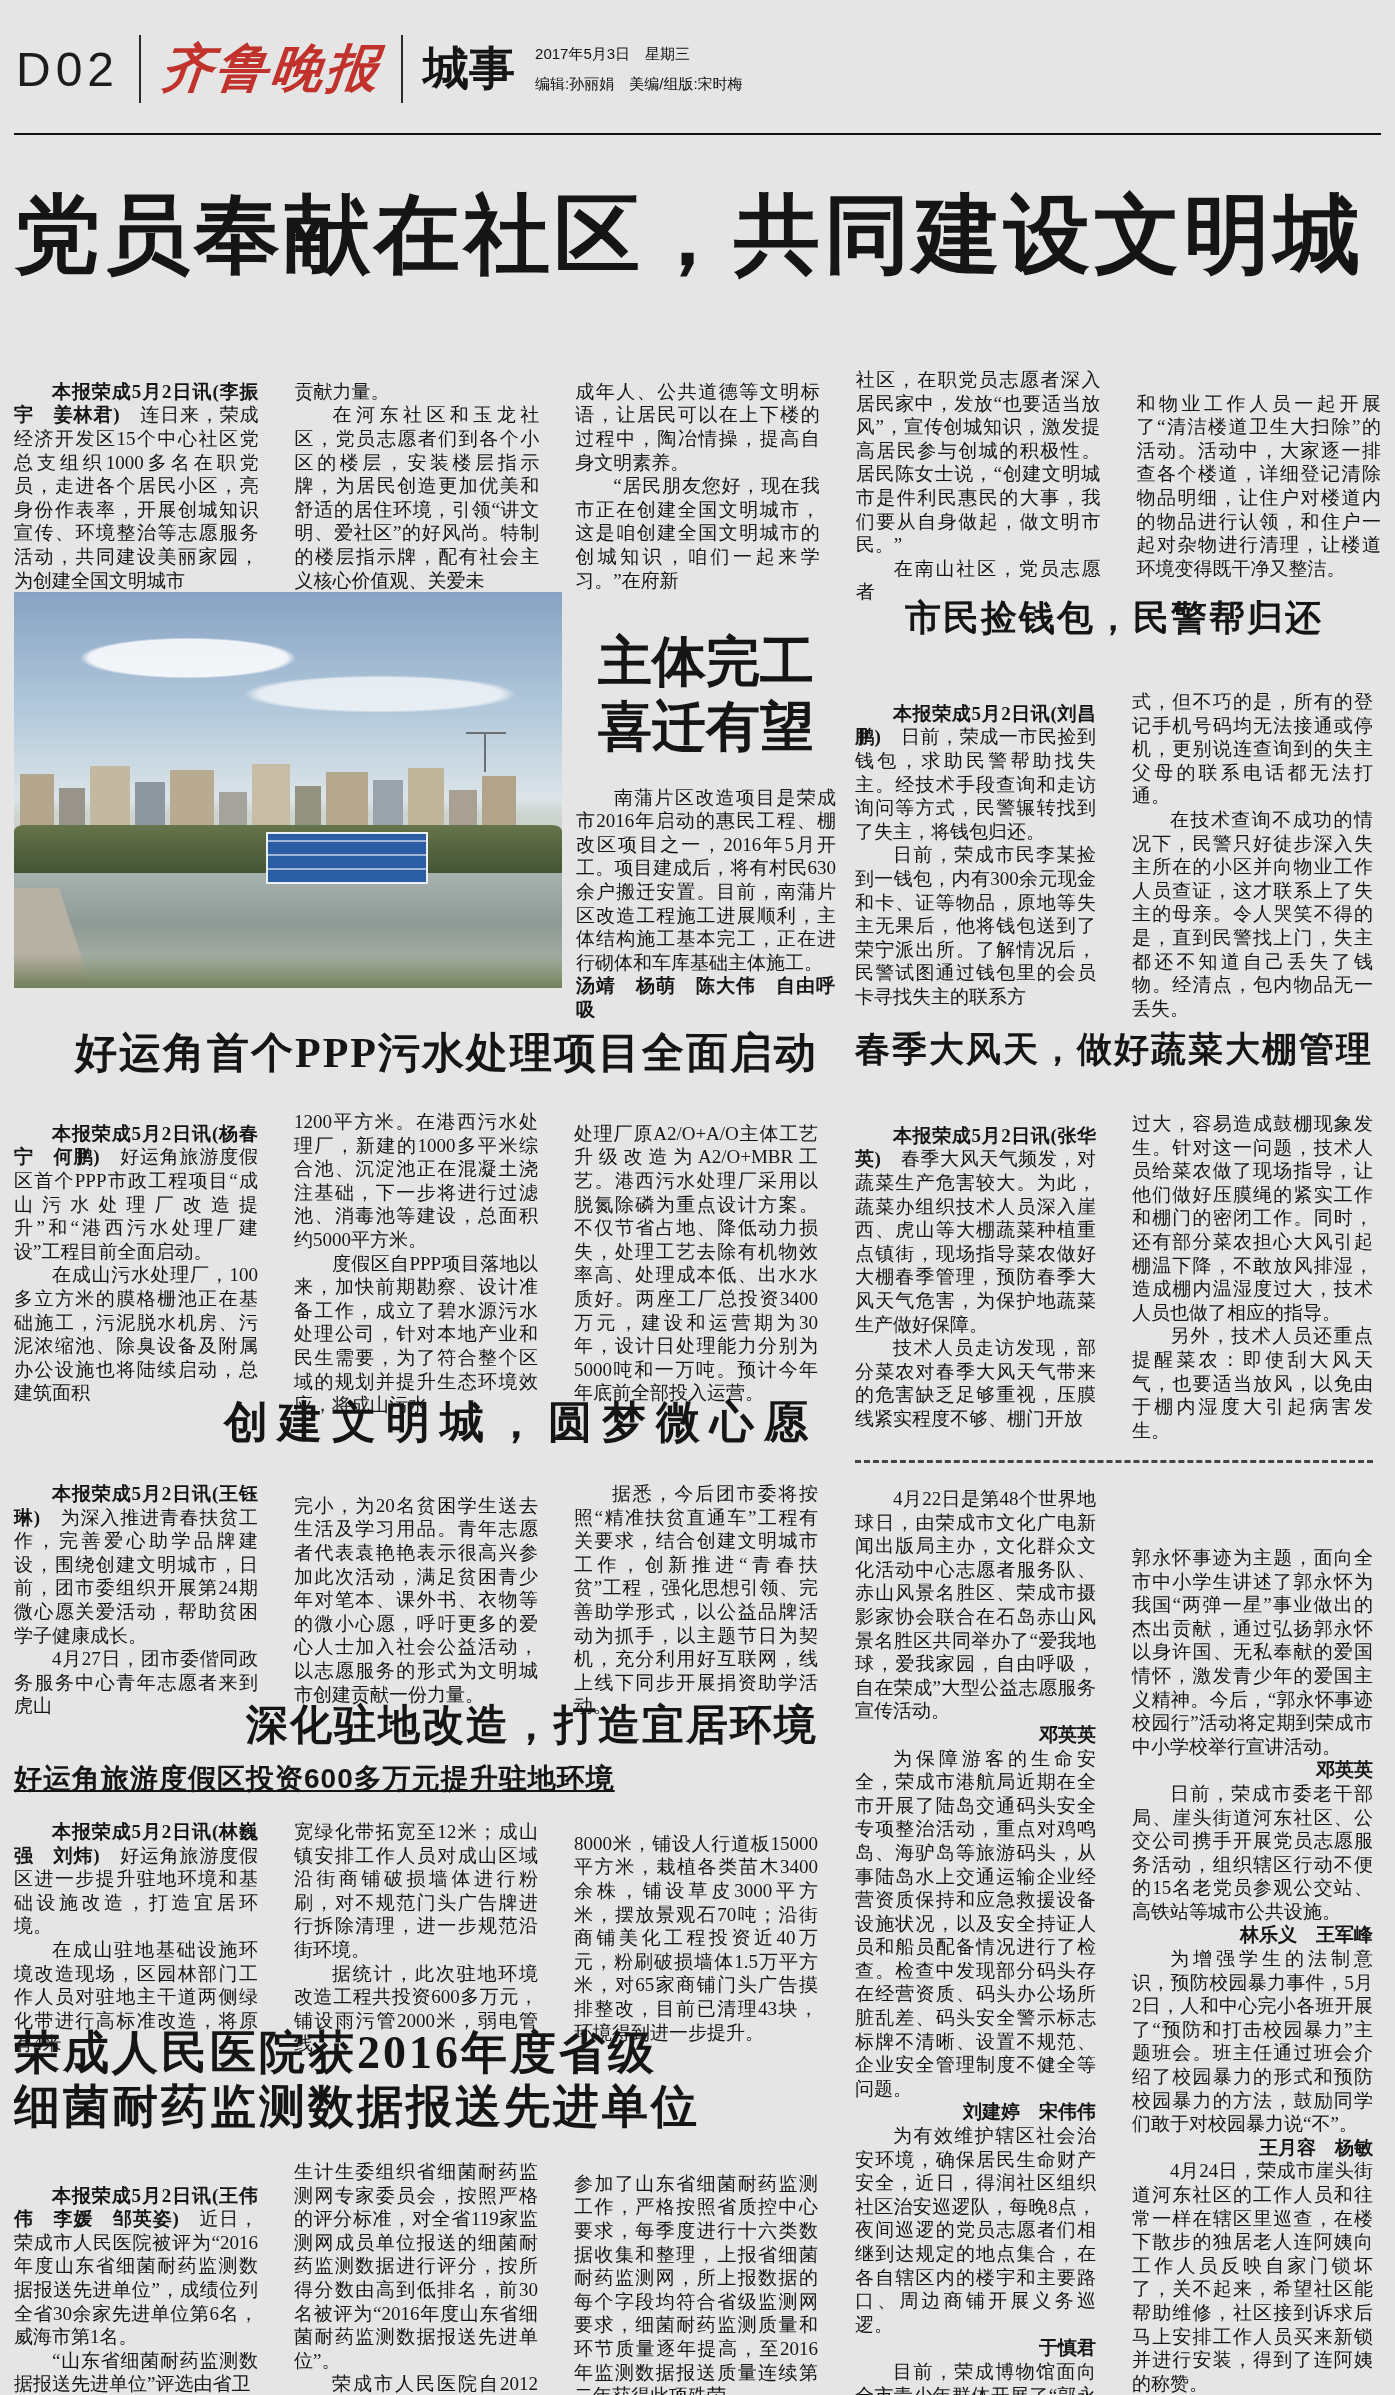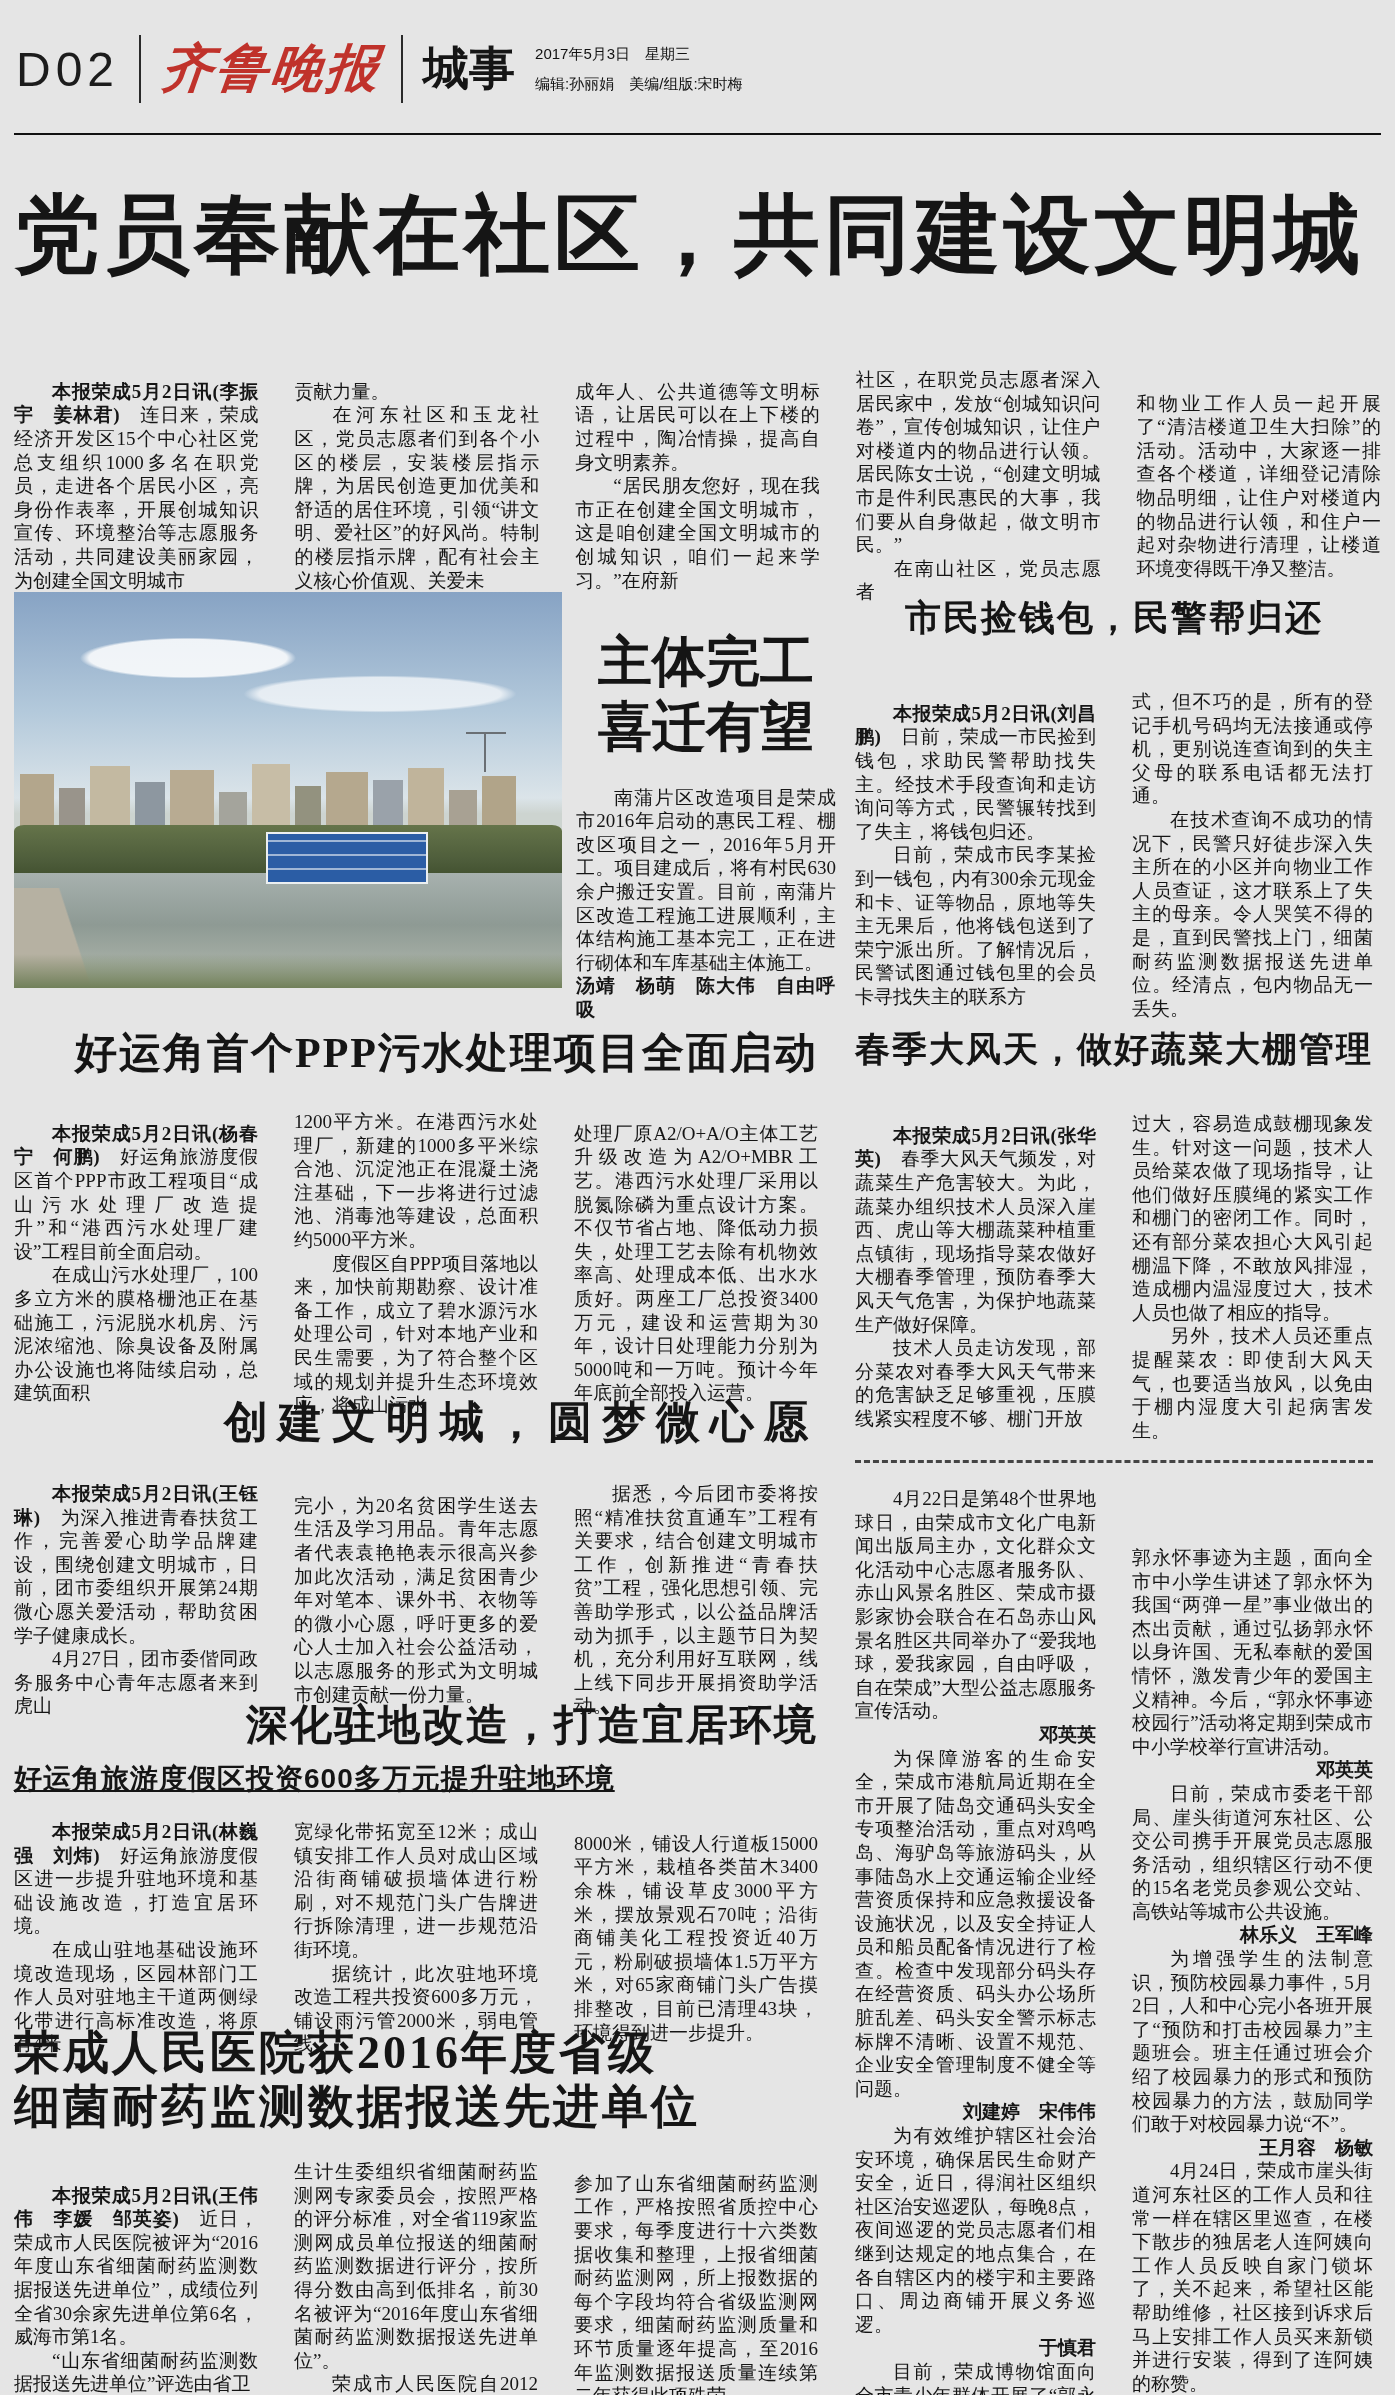--- a/index.html
+++ b/index.html
@@ -102,21 +102,21 @@
       </div>
       <div class="col">
         <p>贡献力量。</p>
         <p class="ind">在河东社区和玉龙社区，党员志愿者们到各个小区的楼层，安装楼层指示牌，为居民创造更加优美和舒适的居住环境，引领“讲文明、爱社区”的好风尚。特制的楼层指示牌，配有社会主义核心价值观、关爱未</p>
       </div>
       <div class="col">
         <p>成年人、公共道德等文明标语，让居民可以在上下楼的过程中，陶冶情操，提高自身文明素养。</p>
         <p class="ind">“居民朋友您好，现在我市正在创建全国文明城市，这是咱创建全国文明城市的创城知识，咱们一起来学习。”在府新</p>
       </div>
       <div class="col">
-        <p>社区，在职党员志愿者深入居民家中，发放“创城知识问卷”，宣传创城知识，让住户对楼道内的物品进行认领。居民陈女士说，“创建文明城市是件利民惠民的大事，我们要从自身做起，做文明市民。”</p>
+        <p>社区，在职党员志愿者深入居民家中，发放“也要适当放风”，宣传创城知识，激发提高居民参与创城的积极性。居民陈女士说，“创建文明城市是件利民惠民的大事，我们要从自身做起，做文明市民。”</p>
         <p class="ind">在南山社区，党员志愿者</p>
       </div>
       <div class="col">
         <p>和物业工作人员一起开展了“清洁楼道卫生大扫除”的活动。活动中，大家逐一排查各个楼道，详细登记清除物品明细，让住户对楼道内的物品进行认领，和住户一起对杂物进行清理，让楼道环境变得既干净又整洁。</p>
       </div>
     </div>
   </div>
 
   <div class="abs photo">
     <div class="cloud"></div>
@@ -156,21 +156,21 @@
 
   <div class="abs wallet">
     <h2 class="h-center">市民捡钱包，民警帮归还</h2>
     <div class="cols">
       <div class="col">
         <p class="ind"><b class="dl">本报荣成5月2日讯(刘昌鹏)</b><span>　日前，荣成一市民捡到钱包，求助民警帮助找失主。经技术手段查询和走访询问等方式，民警辗转找到了失主，将钱包归还。</span></p>
         <p class="ind">日前，荣成市民李某捡到一钱包，内有300余元现金和卡、证等物品，原地等失主无果后，他将钱包送到了荣宁派出所。了解情况后，民警试图通过钱包里的会员卡寻找失主的联系方</p>
       </div>
       <div class="col">
         <p>式，但不巧的是，所有的登记手机号码均无法接通或停机，更别说连查询到的失主父母的联系电话都无法打通。</p>
-        <p class="ind">在技术查询不成功的情况下，民警只好徒步深入失主所在的小区并向物业工作人员查证，这才联系上了失主的母亲。令人哭笑不得的是，直到民警找上门，细菌耐药监测数据报送先进单位。经清点，包内物品无一丢失。</p>
+        <p class="ind">在技术查询不成功的情况下，民警只好徒步深入失主所在的小区并向物业工作人员查证，这才联系上了失主的母亲。令人哭笑不得的是，直到民警找上门，失主都还不知道自己丢失了钱物。经清点，包内物品无一丢失。</p>
       </div>
     </div>
   </div>
 
   <div class="abs ppp">
     <h2 class="h-left">好运角首个PPP污水处理项目全面启动</h2>
     <div class="cols">
       <div class="col">
         <p class="ind"><b class="dl">本报荣成5月2日讯(杨春宁　何鹏)</b><span>　好运角旅游度假区首个PPP市政工程项目“成山污水处理厂改造提升”和“港西污水处理厂建设”工程目前全面启动。</span></p>
         <p class="ind">在成山污水处理厂，100多立方米的膜格栅池正在基础施工，污泥脱水机房、污泥浓缩池、除臭设备及附属办公设施也将陆续启动，总建筑面积</p>

